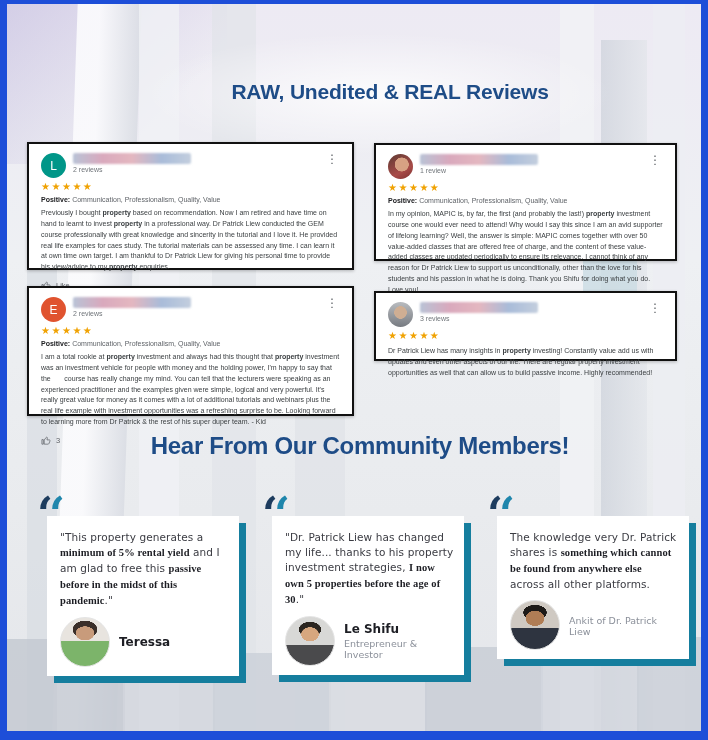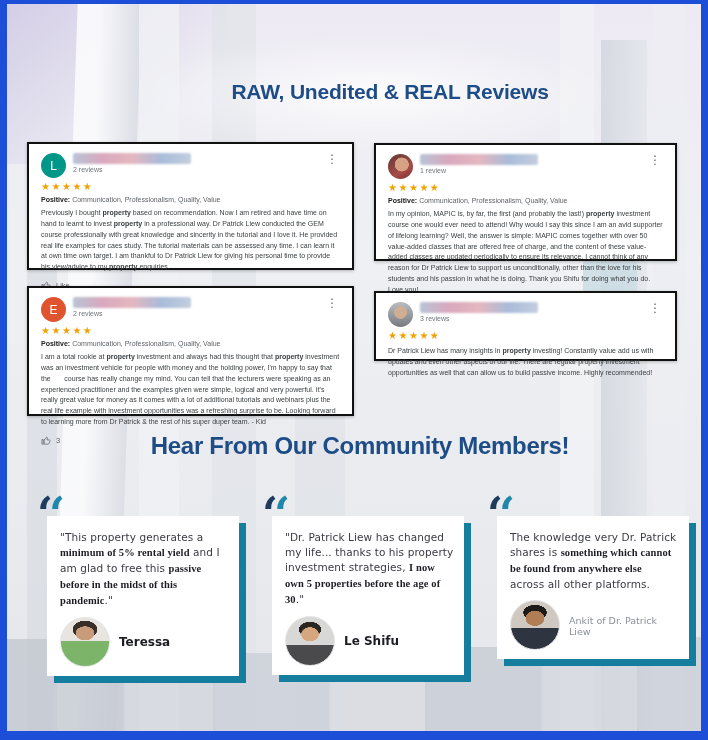--- a/index.html
+++ b/index.html
@@ -232,20 +232,21 @@
     </div>
 
     <div class="tcw tc2">
       <div class="bigquote"><span class="q1">‘</span><span class="q2">‘</span></div>
       <div class="tcard">
         <div class="tquote"><span>"Dr. Patrick Liew has changed my life... thanks to his property investment strategies, </span><span class="b">I now own 5 properties before the age of 30</span><span>."</span></div>
         <div class="tfoot">
           <div class="tphoto p-lechau"></div>
           <div>
             <div class="tname">Le Shifu</div>
+            <div class="ttitle">Entrepreneur &amp; Investor</div>
           </div>
         </div>
       </div>
     </div>
 
     <div class="tcw tc3">
       <div class="bigquote"><span class="q1">‘</span><span class="q2">‘</span></div>
       <div class="tcard">
         <div class="tquote"><span>The knowledge very Dr. Patrick shares is </span><span class="b">something which cannot be found from anywhere else</span><span> across all other platforms.</span></div>
         <div class="tfoot">

